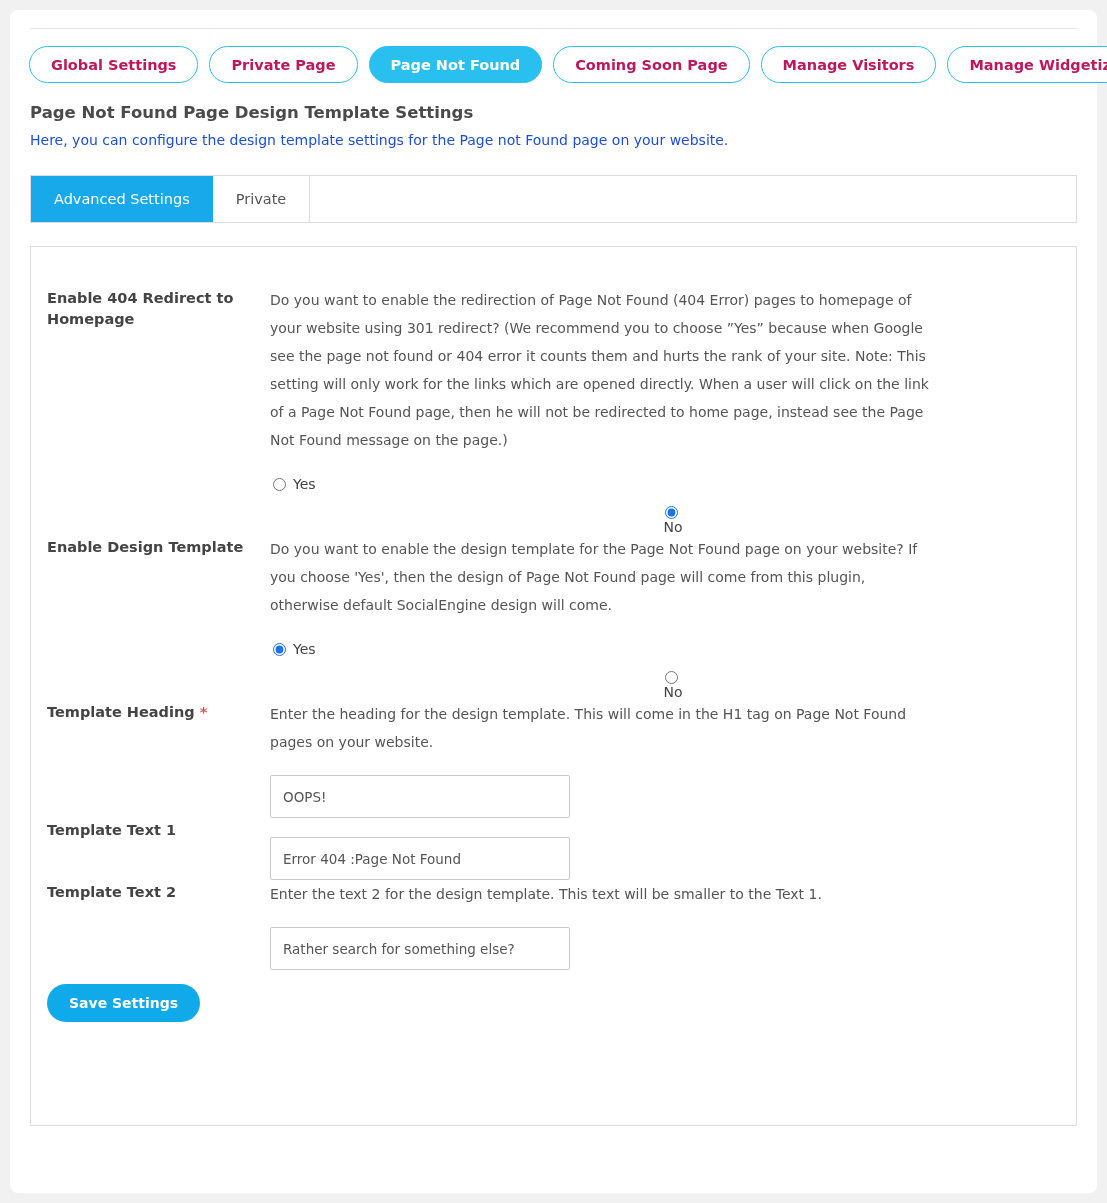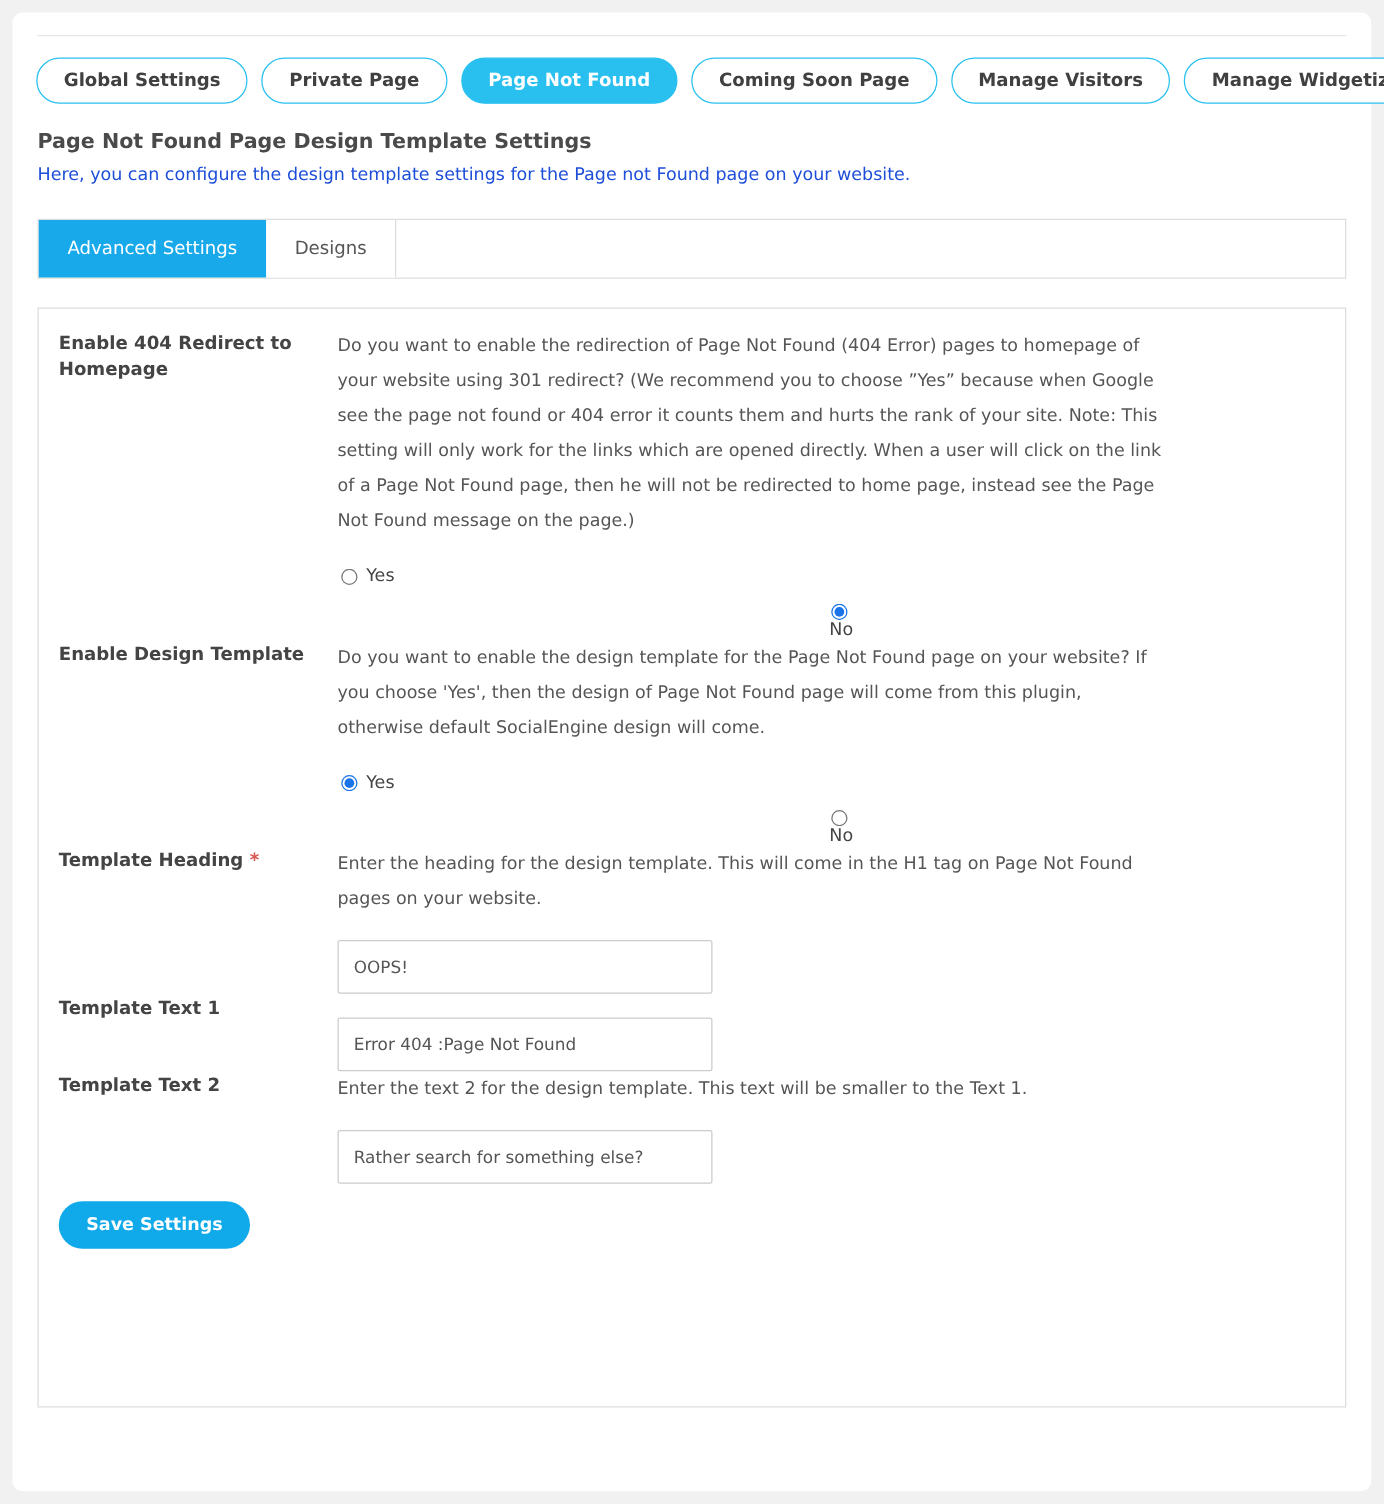--- a/index.html
+++ b/index.html
@@ -49,21 +49,21 @@
   }
   .pill {
     display: inline-flex;
     align-items: center;
     justify-content: center;
     height: 37px;
     padding: 0 21px;
     border: 1px solid #29c0f0;
     border-radius: 20px;
     background: #ffffff;
-    color: #404040;
+    color: #be185d;
     font-size: 14.5px;
     font-weight: bold;
     white-space: nowrap;
     cursor: pointer;
   }
   .pill.active {
     background: #29c0f0;
     border-color: #29c0f0;
     color: #ffffff;
   }
@@ -109,21 +109,21 @@
   }
   .tab-filler {
     flex: 1;
   }
 
   
   .form-panel {
     margin: 23px 20px 0 20px;
     border: 1px solid #dddddd;
     background: #ffffff;
-    padding: 16px 0 20px 0;
+    padding: 39px 0 20px 0;
     min-height: 880px;
   }
   .form-row {
     display: flex;
     align-items: flex-start;
     padding: 0 0 0 16px;
   }
   .form-row + .form-row { margin-top: 0; }
 
   .row-label {
@@ -223,21 +223,21 @@
     <a class="pill">Coming Soon Page</a>
     <a class="pill">Manage Visitors</a>
     <a class="pill">Manage Widgetized Pages</a>
   </nav>
 
   <h2 class="section-title">Page Not Found Page Design Template Settings</h2>
   <p class="section-desc">Here, you can configure the design template settings for the Page not Found page on your website.</p>
 
   <div class="tabs-strip">
     <div class="tab active">Advanced Settings</div>
-    <div class="tab">Designs</div>
+    <div class="tab">Private</div>
     <div class="tab-filler"></div>
   </div>
 
   <div class="form-panel">
 
     <div class="form-row row-redirect">
       <div class="row-label">Enable 404 Redirect to Homepage</div>
       <div class="row-body">
         <p class="row-help">Do you want to enable the redirection of Page Not Found (404 Error) pages to homepage of your website using 301 redirect? (We recommend you to choose ”Yes” because when Google see the page not found or 404 error it counts them and hurts the rank of your site. Note: This setting will only work for the links which are opened directly. When a user will click on the link of a Page Not Found page, then he will not be redirected to home page, instead see the Page Not Found message on the page.)</p>
         <div class="radio-group">

